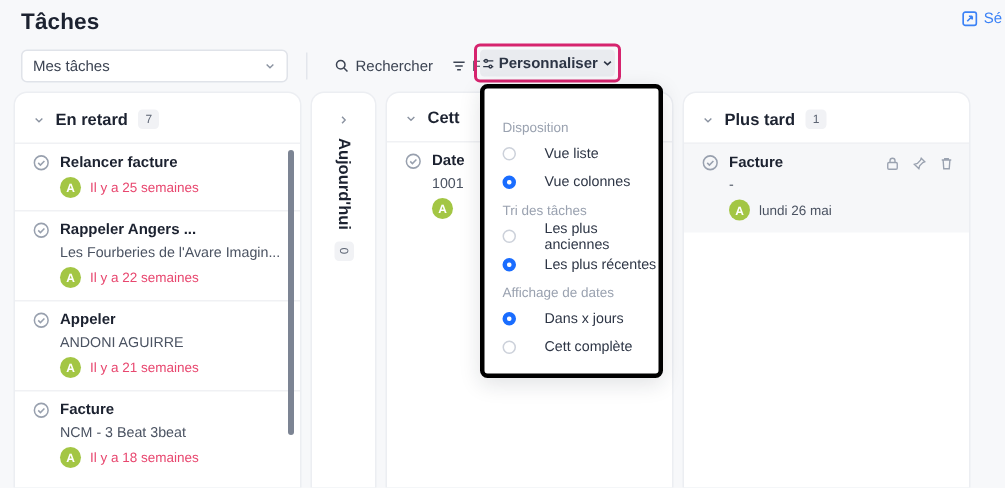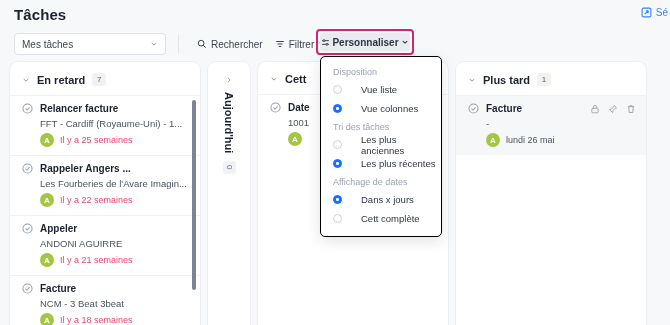--- a/index.html
+++ b/index.html
@@ -25,21 +25,21 @@
   .expand-ic { width: 11px; height: 11px; display:block; }
 
   
   .toolbar {
     position: absolute; left: 0; top: 30px;
     width: 670px; height: 28px;
     display: flex; align-items: center;
   }
   .select-box {
     margin-left: 14px;
-    width: 152px; height: 22px;
+    width: 178px; height: 22px;
     background: #fff; border: 1px solid #e0e3e9; border-radius: 4px;
     display: flex; align-items: center; justify-content: space-between;
     padding: 0 7px;
     font-size: 10px; color: #3c4453;
   }
   .chev { width: 8px; height: 8px; flex: none; }
   .vdiv { width: 1px; height: 18px; background: #e3e6ec; margin-left: 12px; }
   .tbtn {
     display: flex; align-items: center; gap: 4px;
     height: 20px; padding: 0 6px;
@@ -151,24 +151,24 @@
     position: absolute; right: 4px; top: 38px;
     width: 4px; height: 190px;
     background: #7c8493; border-radius: 3px;
   }
 
   
   .menu {
     position: absolute; left: 320px; top: 56px;
     width: 122px;
     background: #fff;
-    border: 1px solid #000000;
+    border: 3px solid #000000;
     border-radius: 5px;
     box-shadow: 0 4px 14px rgba(22,28,45,.13);
-    padding: 6px 0 8px 0;
+    padding: 17px 0 8px 0;
     z-index: 30;
   }
   .menu-label {
     font-size: 9px; color: #9aa2b0;
     padding: 4px 0 3px 12px;
   }
   .menu-item {
     display: flex; align-items: center; gap: 19px;
     height: 19px; padding-left: 12px;
     font-size: 9.5px; color: #2d3545;
@@ -253,21 +253,20 @@
       <div class="cards">
 
         <div class="card">
           <div class="card-top">
             <svg class="check" viewBox="0 0 12 12" fill="none" stroke="currentColor" stroke-width="1.1">
                 <circle cx="6" cy="6" r="5"></circle>
                 <path d="M3.8 6.1l1.6 1.6 2.9-3"></path>
               </svg>
             <span class="card-title">Relancer facture</span>
           </div>
-          <div class="card-sub">FFT - Cardiff (Royaume-Uni) - 1...</div>
           <div class="card-foot">
             <span class="avatar">A</span>
             <span class="due overdue">Il y a 25 semaines</span>
           </div>
         </div>
 
         <div class="card">
           <div class="card-top">
             <svg class="check" viewBox="0 0 12 12" fill="none" stroke="currentColor" stroke-width="1.1">
                 <circle cx="6" cy="6" r="5"></circle>

